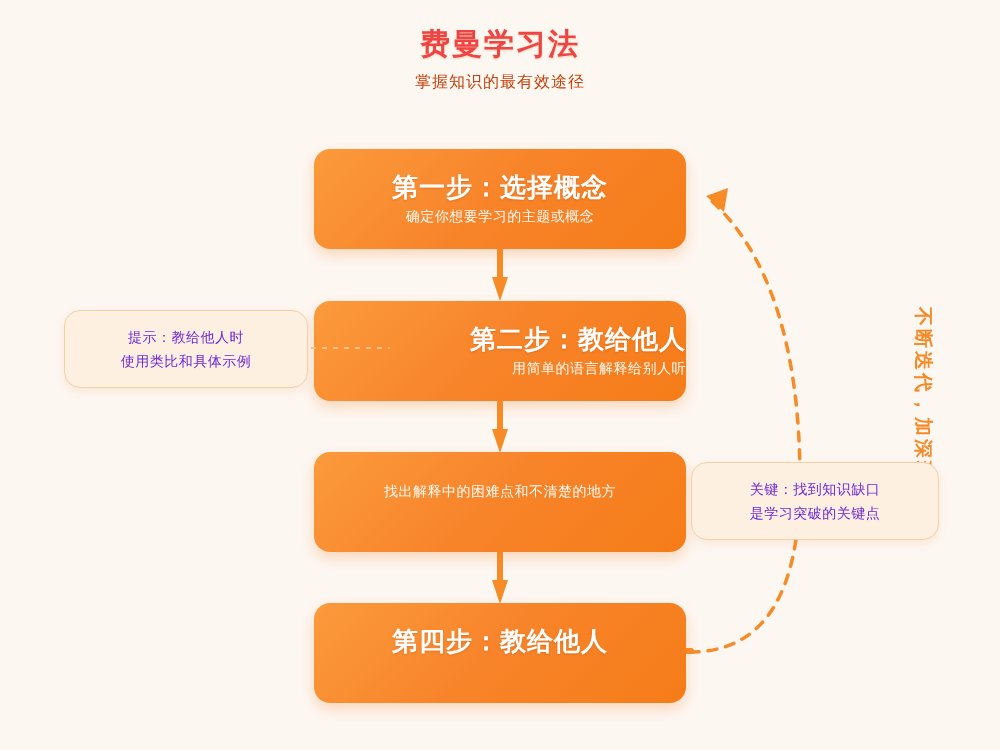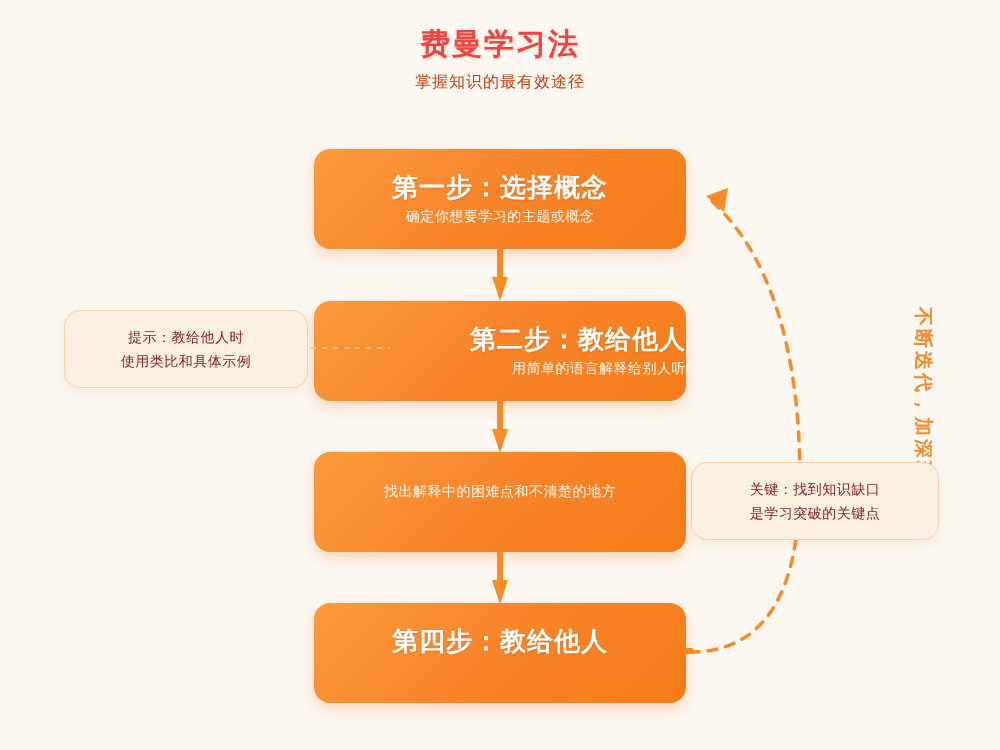--- a/index.html
+++ b/index.html
@@ -110,21 +110,21 @@
   #arrow2 { top: 401px; }
   #arrow3 { top: 552px; }
 
   
   .callout {
     position: absolute;
     background: #fdf0e1;
     border: 1.5px solid #f6cfa5;
     border-radius: 16px;
     box-shadow: 0 4px 10px rgba(230,160,90,0.16);
-    color: #7f1d1d;
+    color: #6d28d9;
     text-align: center;
     font-size: 14px;
     line-height: 24px;
     letter-spacing: 0.5px;
     box-sizing: border-box;
     padding-top: 14px;
     z-index: 6;
   }
   #callout-left {
     left: 64px;

